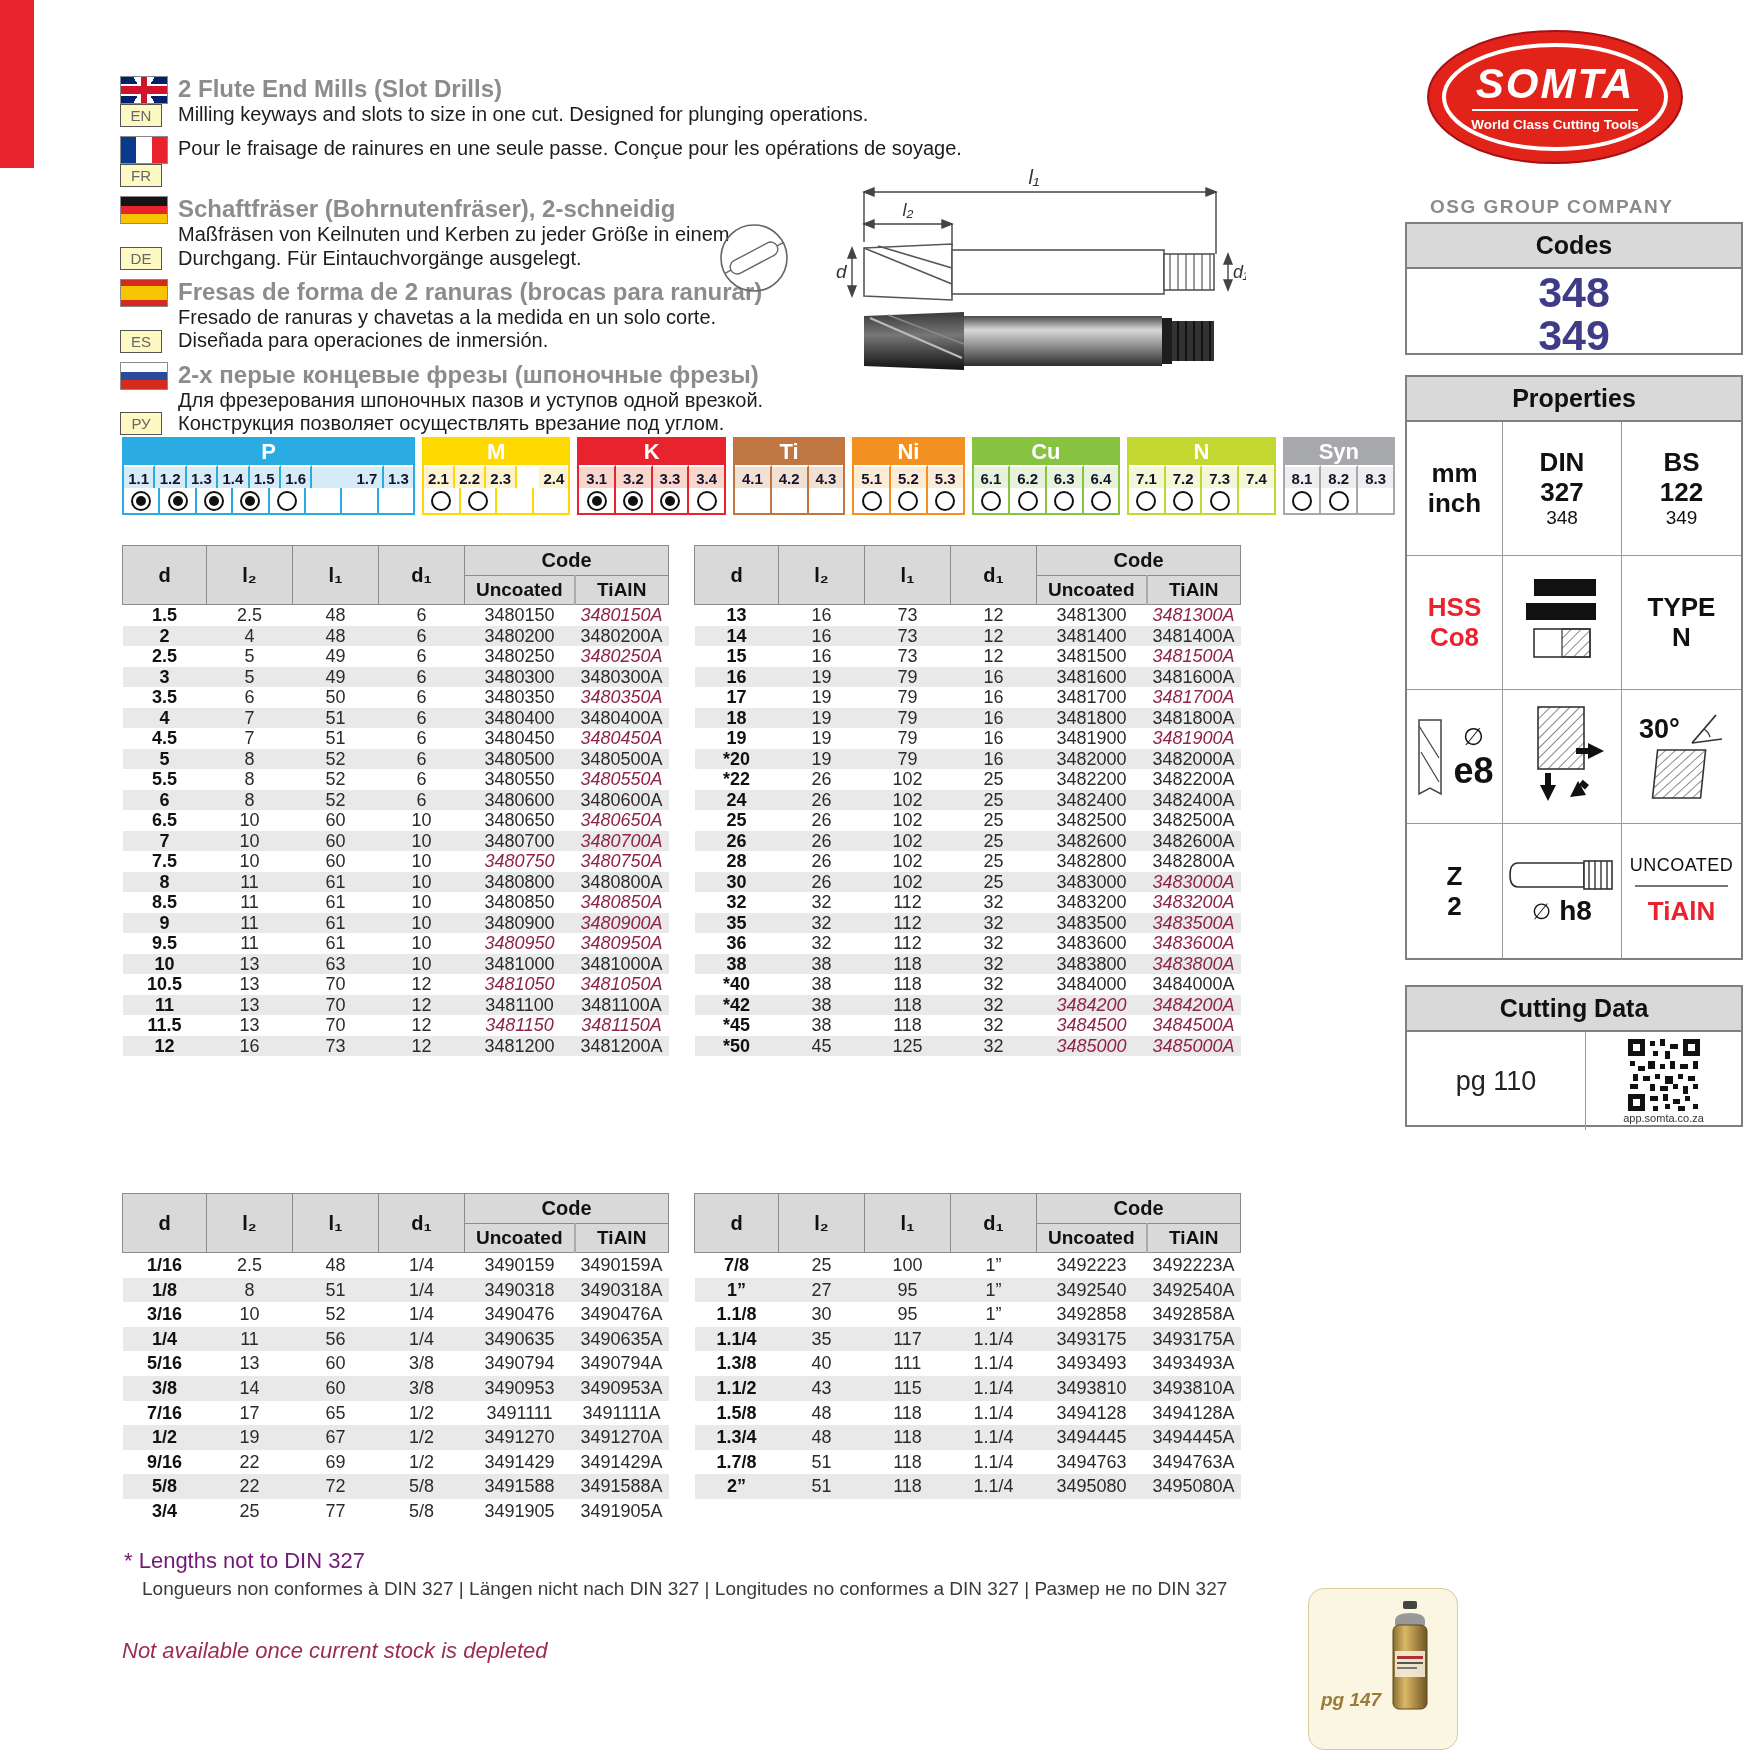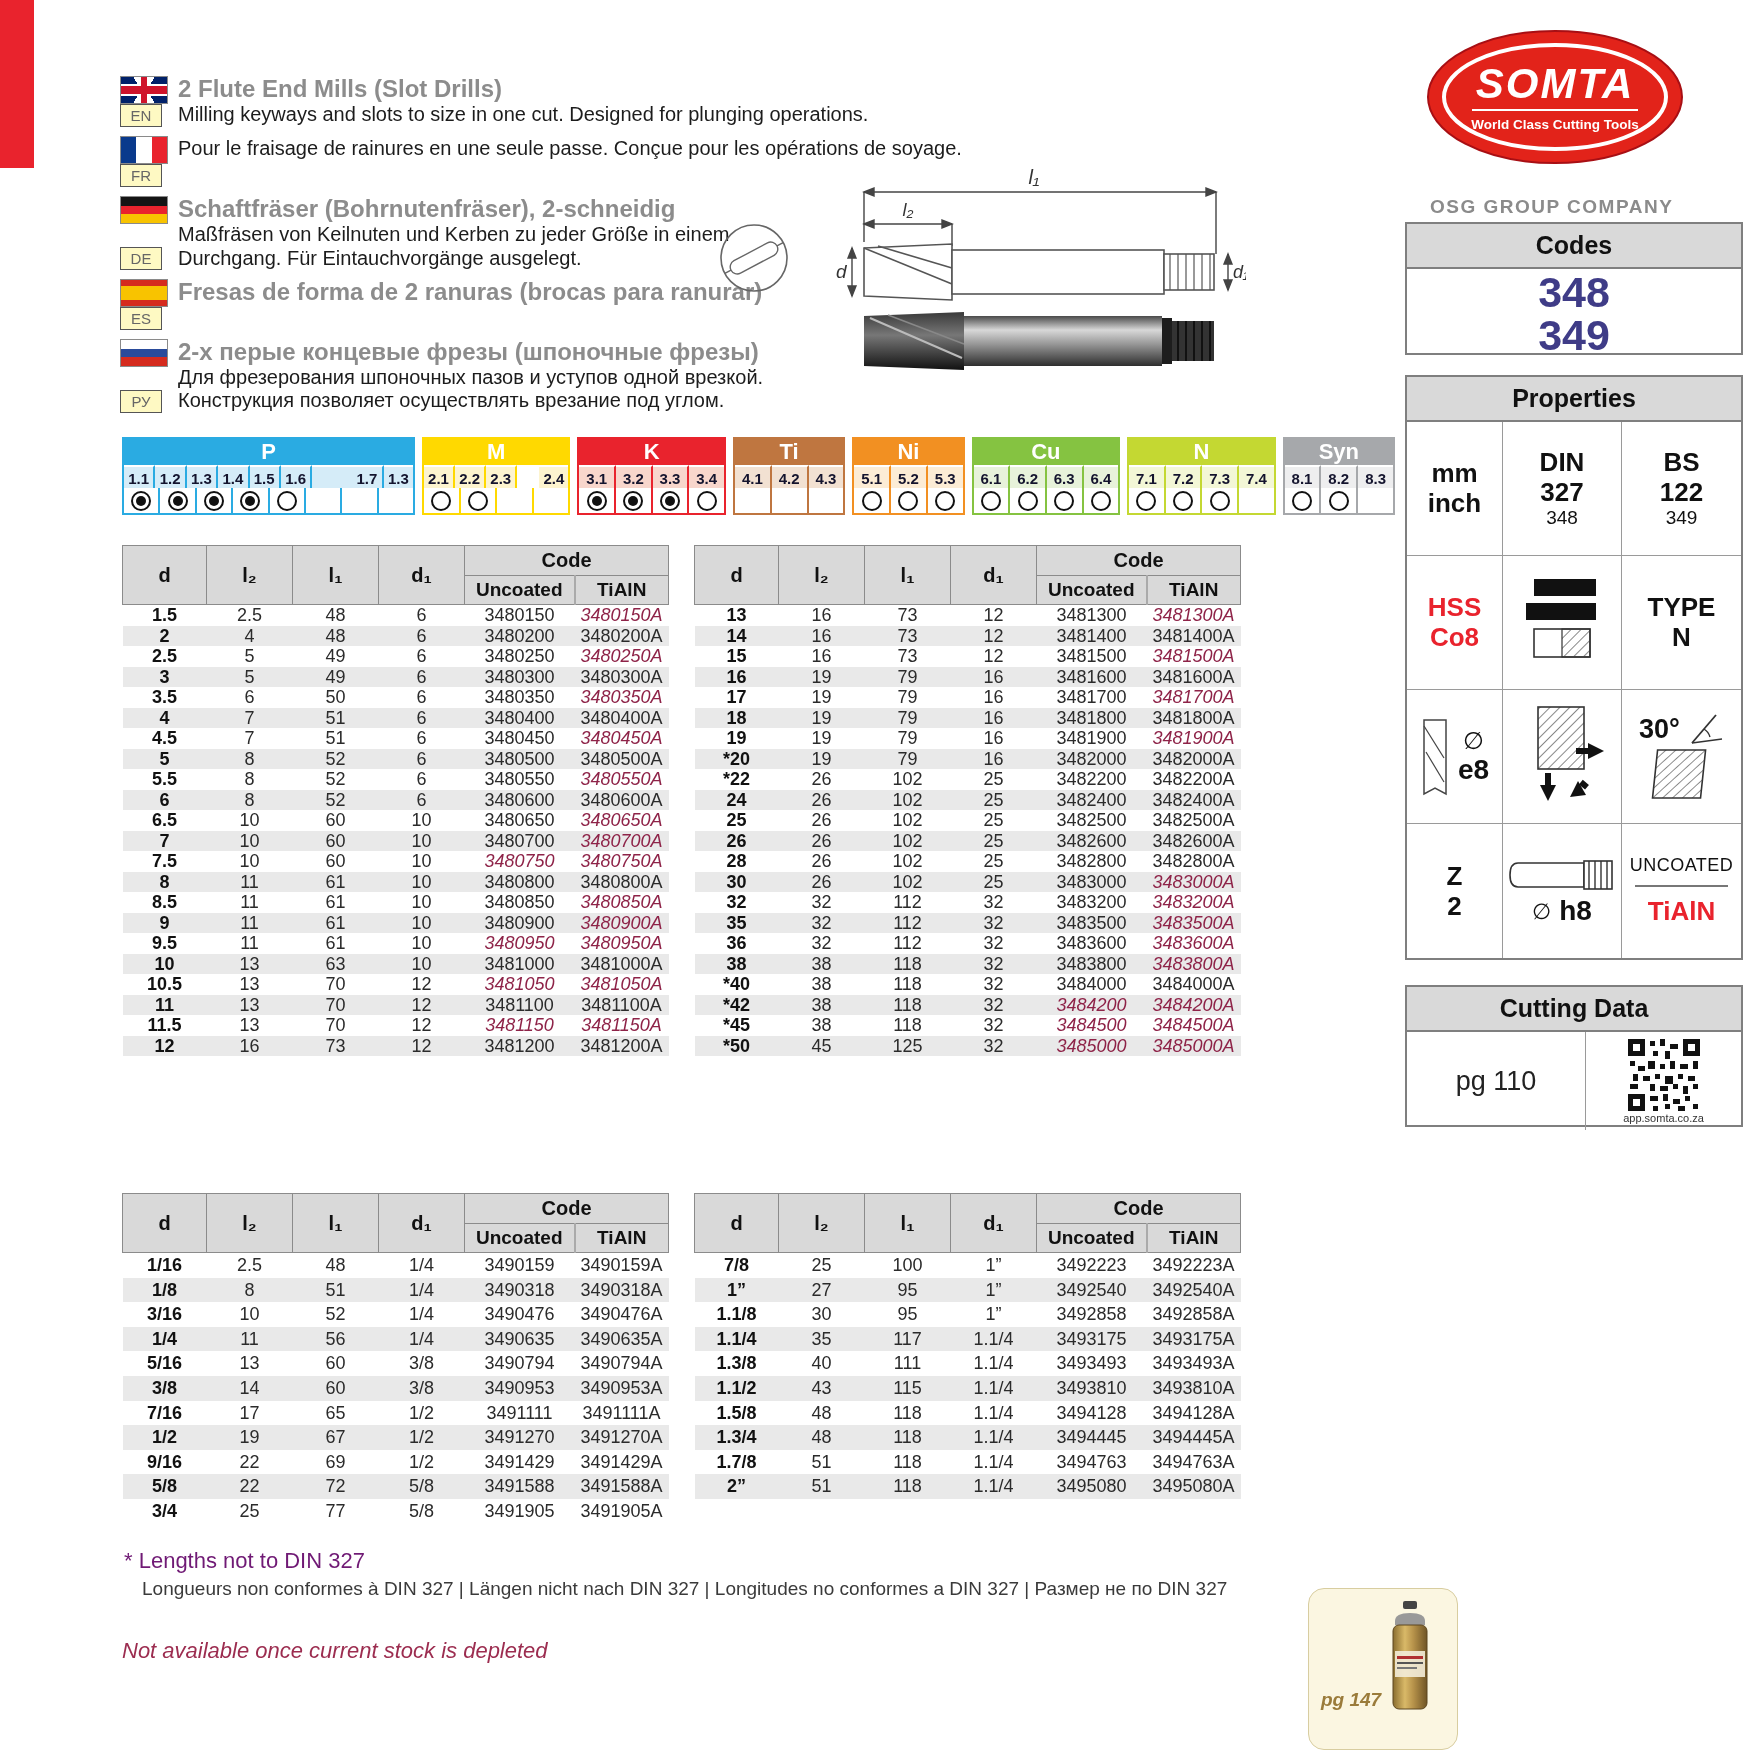--- a/index.html
+++ b/index.html
@@ -147,20 +147,22 @@
 Durchgang. Für Eintauchvorgänge ausgelegt.</div>
         </div>
       </div>
       <div class="lang-row">
         <div class="flag-col">
           <div class="flag flag-es"></div>
           <div class="lang-code">ES</div>
         </div>
         <div class="lang-text">
           <div class="lang-title">Fresas de forma de 2 ranuras (brocas para ranurar)</div>
+          <div class="lang-desc">Fresado de ranuras y chavetas a la medida en un solo corte.
+Diseñada para operaciones de inmersión.</div>
         </div>
       </div>
       <div class="lang-row">
         <div class="flag-col">
           <div class="flag flag-ru"></div>
           <div class="lang-code">РУ</div>
         </div>
         <div class="lang-text">
           <div class="lang-title">2-х перые концевые фрезы (шпоночные фрезы)</div>
           <div class="lang-desc">Для фрезерования шпоночных пазов и уступов одной врезкой.
@@ -307,21 +309,21 @@
       </div>
       <div class="pcell">
         <div class="tolrow">
           <svg width="30" height="78" viewBox="0 0 30 78">
             <path d="M4 2 L26 2 L26 76 L15 70 L4 76 Z" fill="#fff" stroke="#444" stroke-width="1.5"></path>
             <line x1="4" y1="8" x2="24" y2="40" stroke="#444" stroke-width="1.2"></line>
             <line x1="6" y1="34" x2="24" y2="64" stroke="#444" stroke-width="1.2"></line>
           </svg>
           <div class="tolcol">
             <div class="psmall" style="font-size:24px">∅</div>
-            <div class="pbig" style="font-size:28px">e8</div>
+            <div class="pbig" style="font-size:36px">e8</div>
           </div>
         </div>
       </div>
       <div class="pcell">
         <svg width="100" height="104" viewBox="0 0 100 104">
           <rect x="26" y="2" width="46" height="62" fill="url(#hatch)" stroke="#333" stroke-width="1.6"></rect>
           <g fill="#111">
             <polygon points="36,96 28,80 44,80"></polygon>
               <rect x="33" y="68" width="6" height="14"></rect>
             <polygon points="92,46 76,38 76,54"></polygon>

